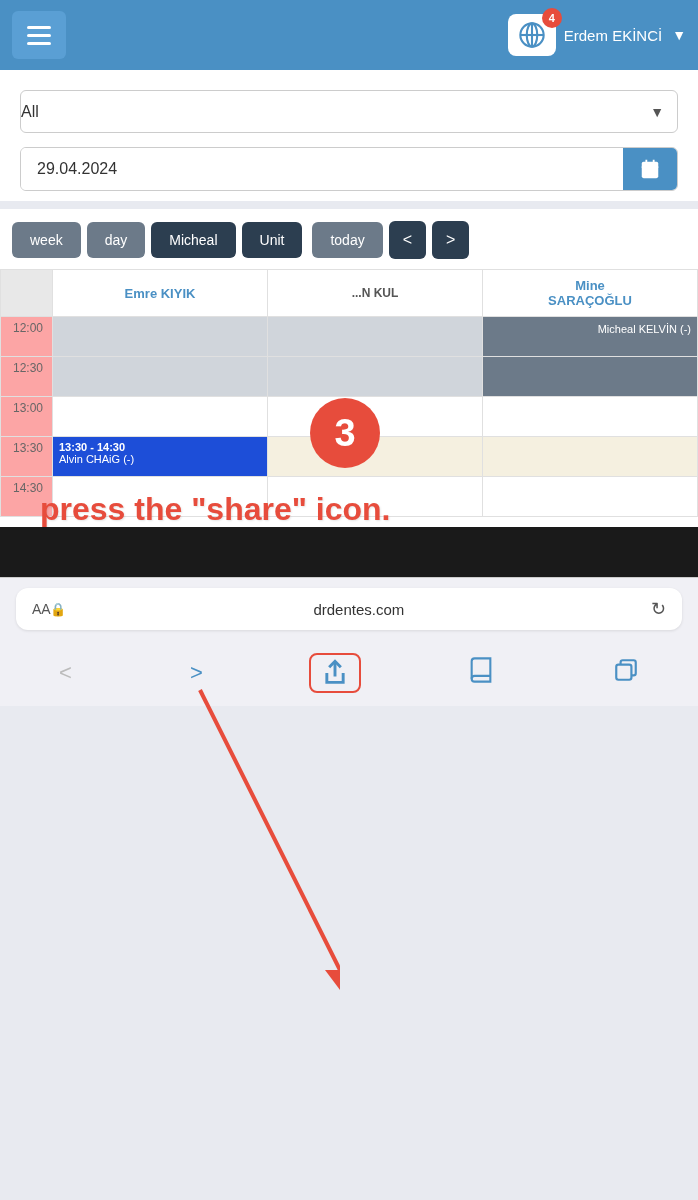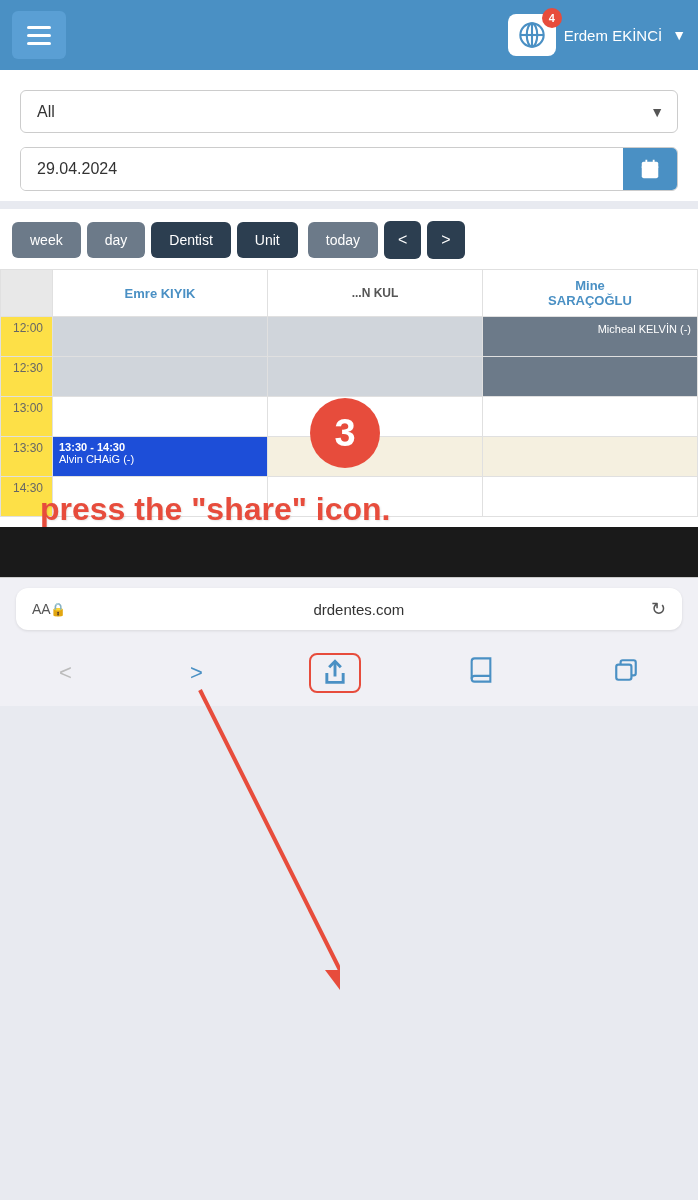--- a/index.html
+++ b/index.html
@@ -93,21 +93,21 @@
       background: white;
       padding: 20px 20px 10px;
     }
 
     .select-wrapper {
       position: relative;
       margin-bottom: 14px;
     }
     .select-wrapper select {
       width: 100%;
-      padding: 12px 16px;
+      padding: 12px 0;
       font-size: 16px;
       border: 1.5px solid #ccc;
       border-radius: 6px;
       appearance: none;
       background: white;
       color: #333;
       cursor: pointer;
     }
     .select-arrow {
       position: absolute;
@@ -220,21 +220,21 @@
       font-size: 12px;
       position: relative;
       height: 40px;
     }
     .time-cell {
       color: #666;
       font-size: 12px;
       padding: 4px 12px;
       text-align: center;
       width: 52px;
-      background: #fde047;
+      background: #fca5a5;
       vertical-align: top;
     }
     .slot-cell {
       background: white;
       position: relative;
     }
     .slot-cell.gray-bg {
       background: #d0d5db;
     }
     .slot-cell.cream-bg {
@@ -439,21 +439,21 @@
       </svg>
     </button>
   </div>
 </div>
 
 <div class="schedule-container">
 
   <div class="view-toggle">
     <button class="toggle-btn inactive">week</button>
     <button class="toggle-btn inactive">day</button>
-    <button class="toggle-btn active">Dentist</button>
+    <button class="toggle-btn active">Micheal</button>
     <button class="toggle-btn active">Unit</button>
     <button class="toggle-btn today-btn">today</button>
     <button class="nav-btn">&lt;</button>
     <button class="nav-btn">&gt;</button>
   </div>
 
   <div class="calendar-grid">
     <table class="calendar-table">
       <thead>
         <tr>

